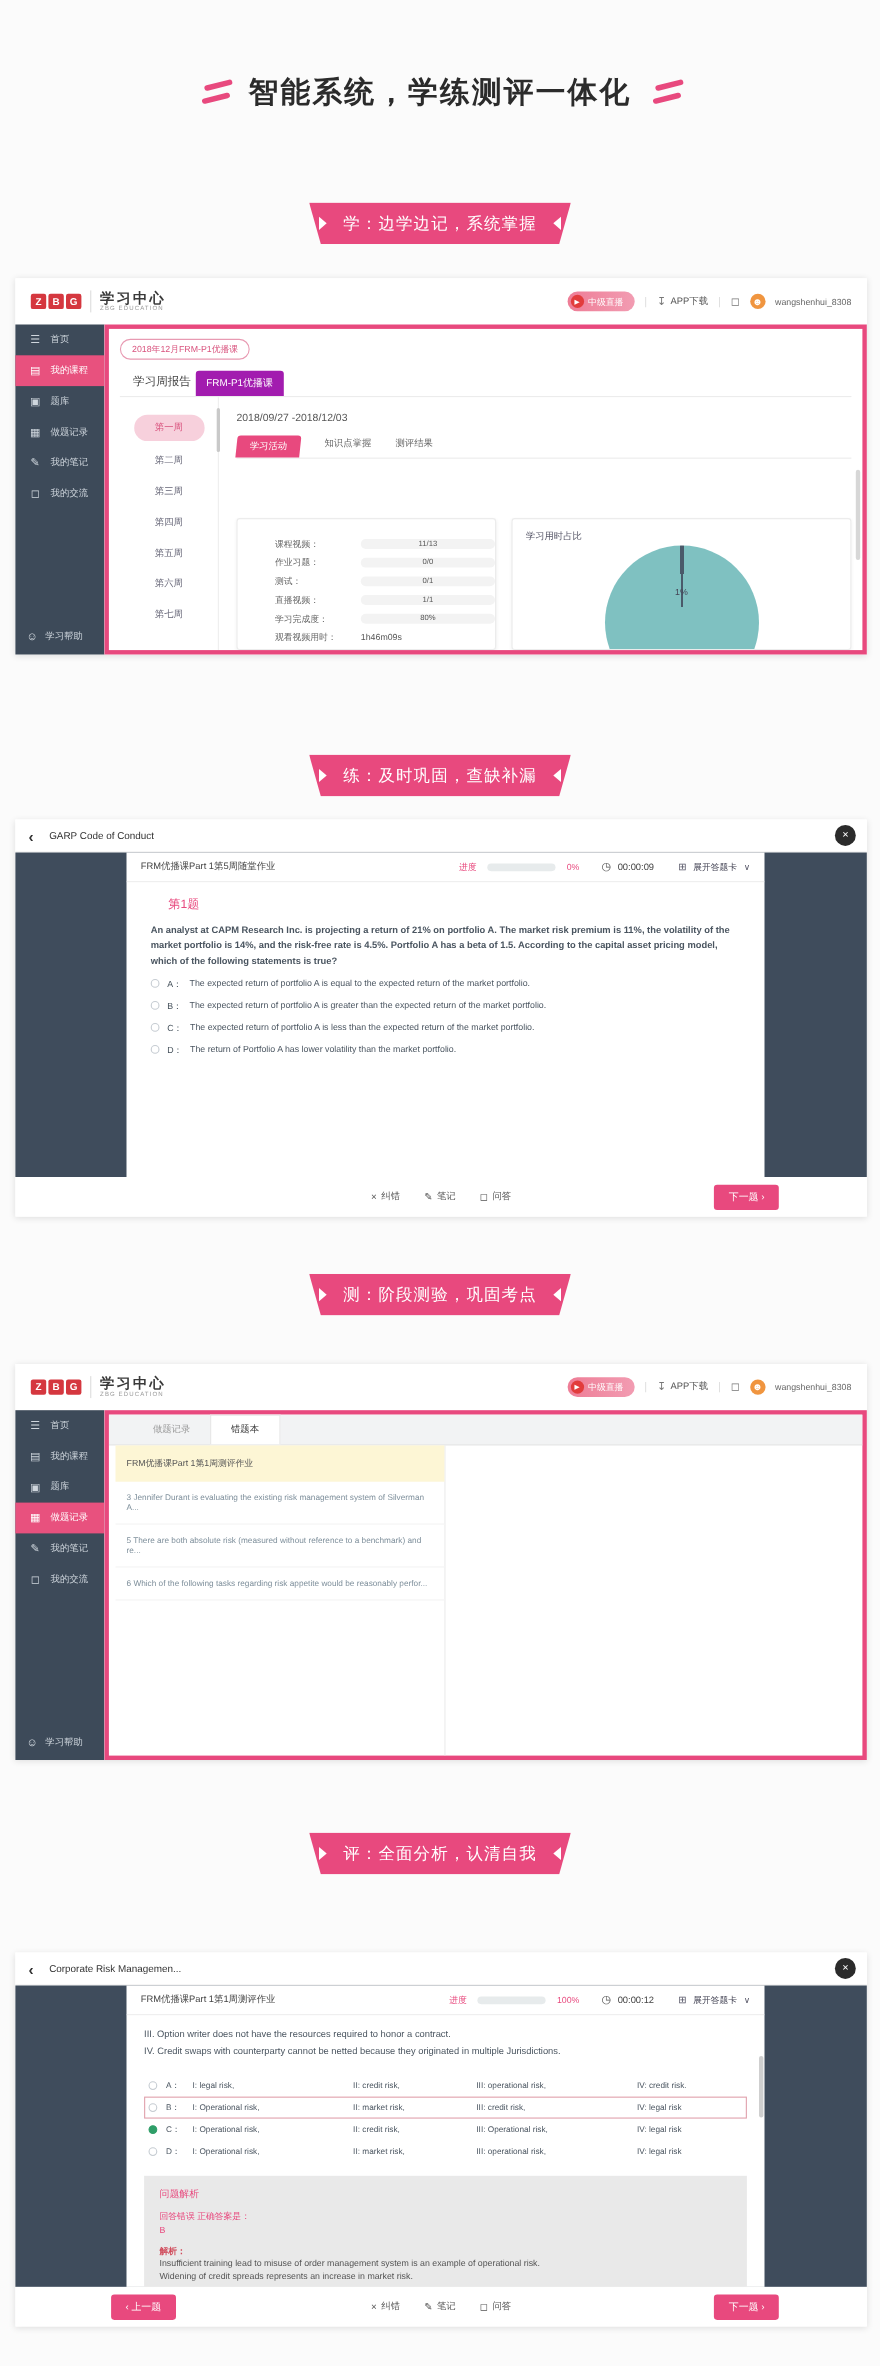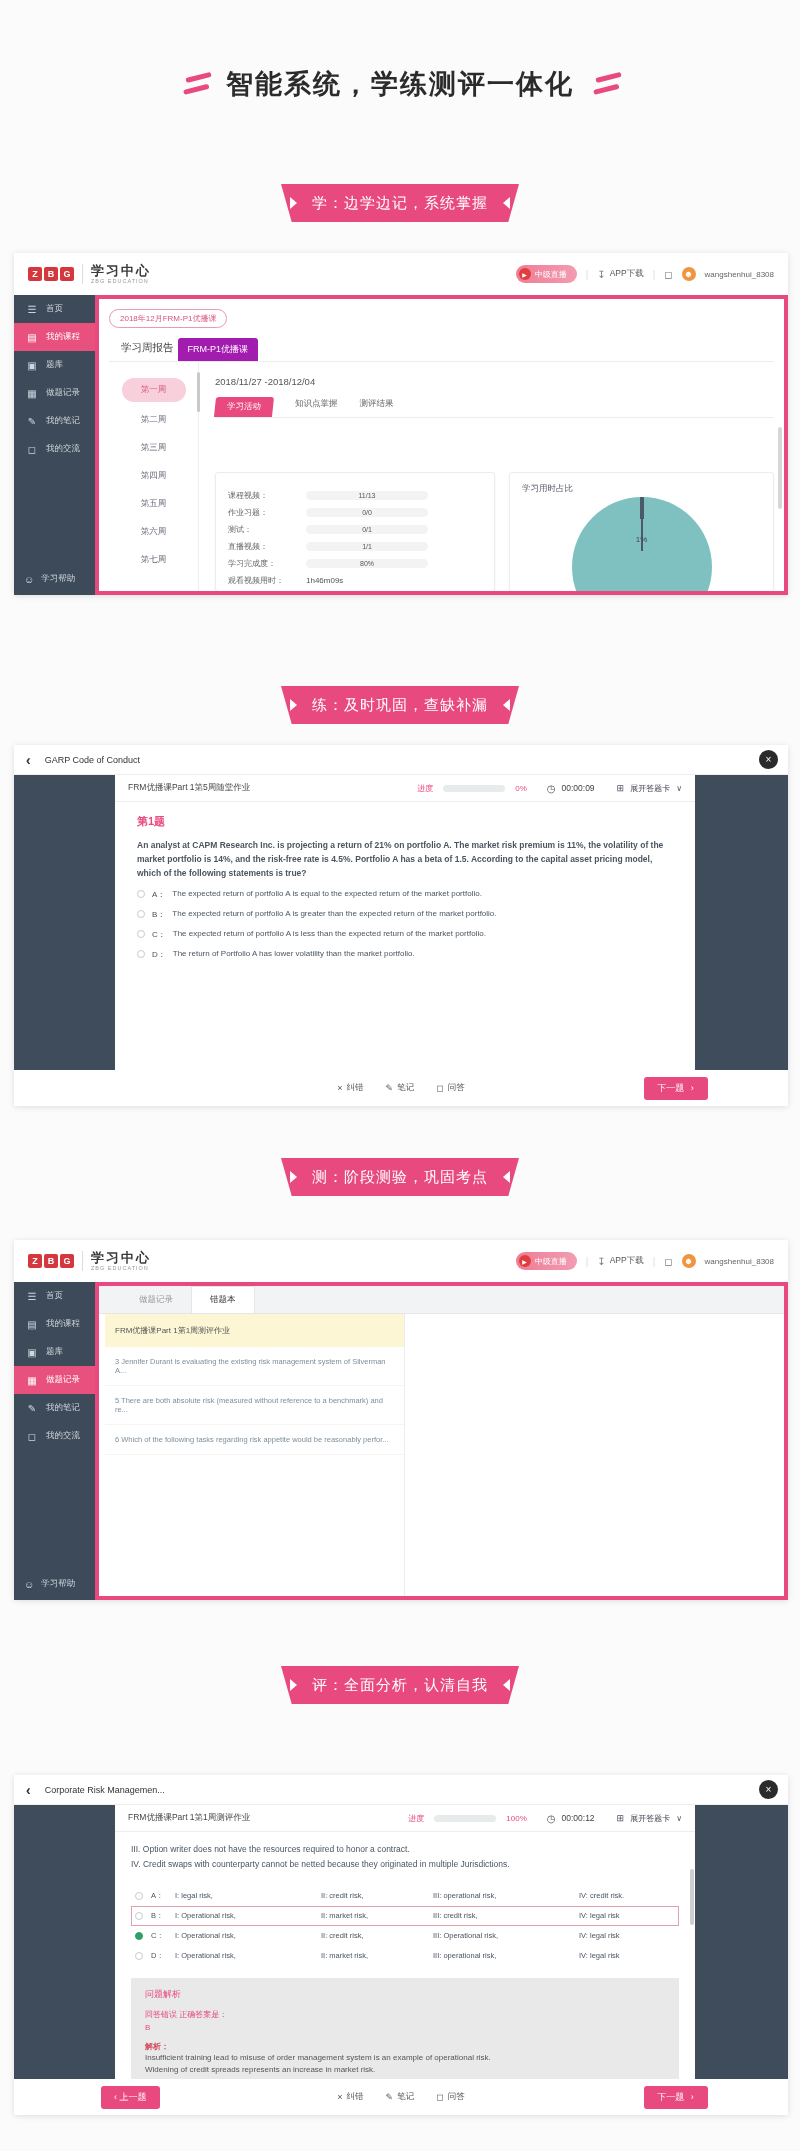--- a/index.html
+++ b/index.html
@@ -79,21 +79,21 @@
   .dashright { flex:1; padding-left:16px; }
   .daterange { margin-top:14px; font-size:9.5px; color:#555; }
   .dtabs { margin-top:10px; display:flex; align-items:center; gap:22px;
            border-bottom:1px solid #ececec; padding-bottom:0; }
   .dtab { font-size:8.5px; color:#666; padding-bottom:6px; }
   .dtab.active { background:#e8497e; color:#fff; padding:4px 12px; margin-bottom:0;
                  border-radius:3px 3px 0 0; transform:skewX(-6deg); }
   .cards { display:flex; gap:14px; margin-top:12px; height:162px; }
   .card { border:1px solid #ececec; border-radius:3px; box-shadow:0 1px 3px rgba(0,0,0,.05);
           overflow:hidden; position:relative; background:#fff;margin-top:42px; }
-  .card.stats { width:280px; padding:14px 0 0 12px; }
+  .card.stats { width:236px; padding:14px 0 0 34px; }
   .statrow { display:flex; align-items:center; height:17px; }
   .statrow .sl { width:78px; font-size:8px; color:#666; }
   .barwrap { width:122px; height:9px; background:#f3f3f3; border-radius:5px; position:relative; }
   .barfill { height:9px; background:#efa9c1; border-radius:5px; }
   .barval { position:absolute; top:0; left:0; width:100%; text-align:center; font-size:7px;
             color:#555; line-height:9px; }
   .timeval { font-size:8px; color:#555; }
   .card.pie { flex:1; }
   .pietitle { position:absolute; top:10px; left:12px; font-size:8.5px; color:#556; }
   .piecircle { position:absolute; left:50%; margin-left:-70px; top:24px; width:140px; height:140px;
@@ -120,32 +120,32 @@
   .plabel { font-size:8px; color:#e8497e; }
   .ptrack { width:62px; height:7px; background:#e7ebec; border-radius:4px; overflow:hidden; margin:0 4px; }
   .pfill { height:7px; background:#e8497e; border-radius:4px; }
   .pval { font-size:8px; color:#e8497e; margin-right:14px; }
   .clockic { font-size:10px; color:#555; }
   .timer { font-size:8.5px; color:#444; margin-right:16px; }
   .gridic { font-size:9px; color:#556; }
   .cardlbl { font-size:8px; color:#445; }
   .chev { font-size:8px; color:#556; }
   .qbody { padding:12px 22px; }
-  .qno { color:#e8497e; font-size:11px; font-weight:bold; }
+  .qno { color:#e8497e; font-size:11px; font-weight:normal;margin-left:16px; }
   .qtext { margin-top:9px; font-size:8.5px; color:#4a5560; line-height:1.65;font-weight:bold; }
   .opt { display:flex; align-items:flex-start; gap:7px; margin-top:9px; font-size:8px; color:#4a5560; }
   .radio { width:8px; height:8px; border:1px solid #c6ccd2; border-radius:50%; margin-top:1px; flex-shrink:0; }
   .radio.sel { background:#2f9e68; border-color:#2f9e68; }
   .optletter { color:#44505a; }
   .quizfoot { height:36px; background:#fff; display:flex; align-items:center; position:relative; }
   .foottools { position:absolute; left:50%; transform:translateX(-50%); display:flex; gap:22px; }
   .tool { display:flex; align-items:center; gap:4px; font-size:8.5px; color:#555; }
   .tool .ic { font-size:9px; }
   .pinkbtn { background:#e8497e; color:#fff; font-size:9px; border-radius:3px; padding:5px 13px; }
-  .nextbtn { position:absolute; right:80px;font-family:Liberation Mono, monospace; }
+  .nextbtn { position:absolute; right:80px; }
   .prevbtn { position:absolute; left:87px; }
 
   
   .recmain { flex:1; border:4px solid #e8497e; background:#fff; position:relative; overflow:hidden; }
   .tabstrip { height:28px; background:#f2f3f4; border-bottom:1px solid #e6e6e6; display:flex;
               align-items:stretch; padding-left:22px; }
   .rectab { font-size:8.5px; color:#999; display:flex; align-items:center; padding:0 18px; }
   .rectab.active { background:#fff; color:#333; border:1px solid #e6e6e6; border-bottom:none; }
   .reclist { width:300px; border-right:1px solid #ececec; position:absolute; top:28px; bottom:0; left:6px; }
   .yellowrow { background:#fdf6d5; font-size:8px; color:#555; padding:11px 10px; }
@@ -254,21 +254,21 @@
           <div class="thumbbar"></div>
           <div class="week active">第一周</div>
           <div class="week">第二周</div>
           <div class="week">第三周</div>
           <div class="week">第四周</div>
           <div class="week">第五周</div>
           <div class="week">第六周</div>
           <div class="week">第七周</div>
         </div>
         <div class="dashright">
-          <div class="daterange">2018/11/27 -2018/12/04</div>
+          <div class="daterange">2018/09/27 -2018/12/03</div>
           <div class="dtabs">
             <span class="dtab active">学习活动</span>
             <span class="dtab">知识点掌握</span>
             <span class="dtab">测评结果</span>
           </div>
           <div class="cards">
             <div class="card stats">
               <div class="statrow">
                 <span class="sl">课程视频：</span>
                 <span class="barwrap">

